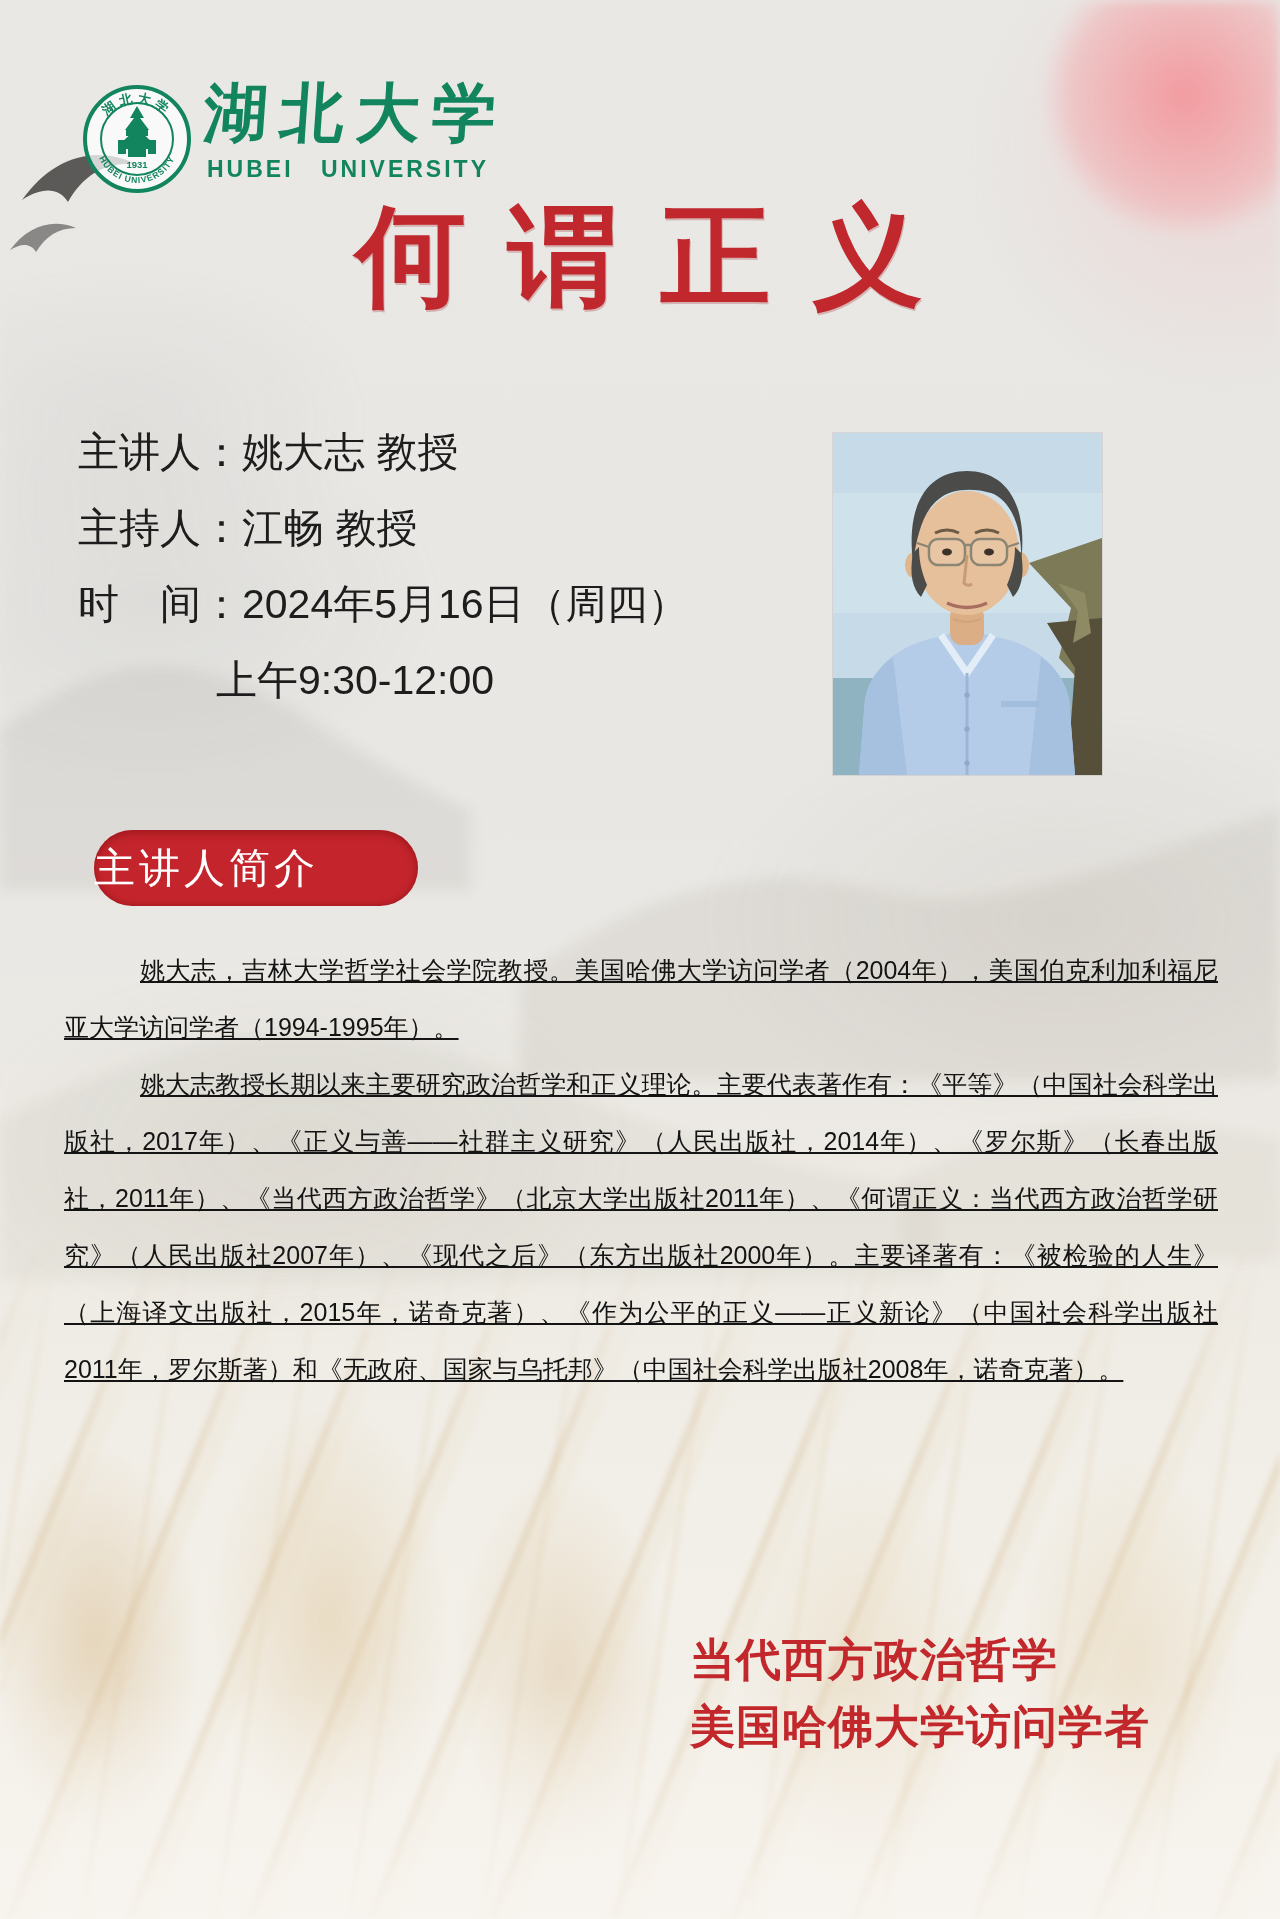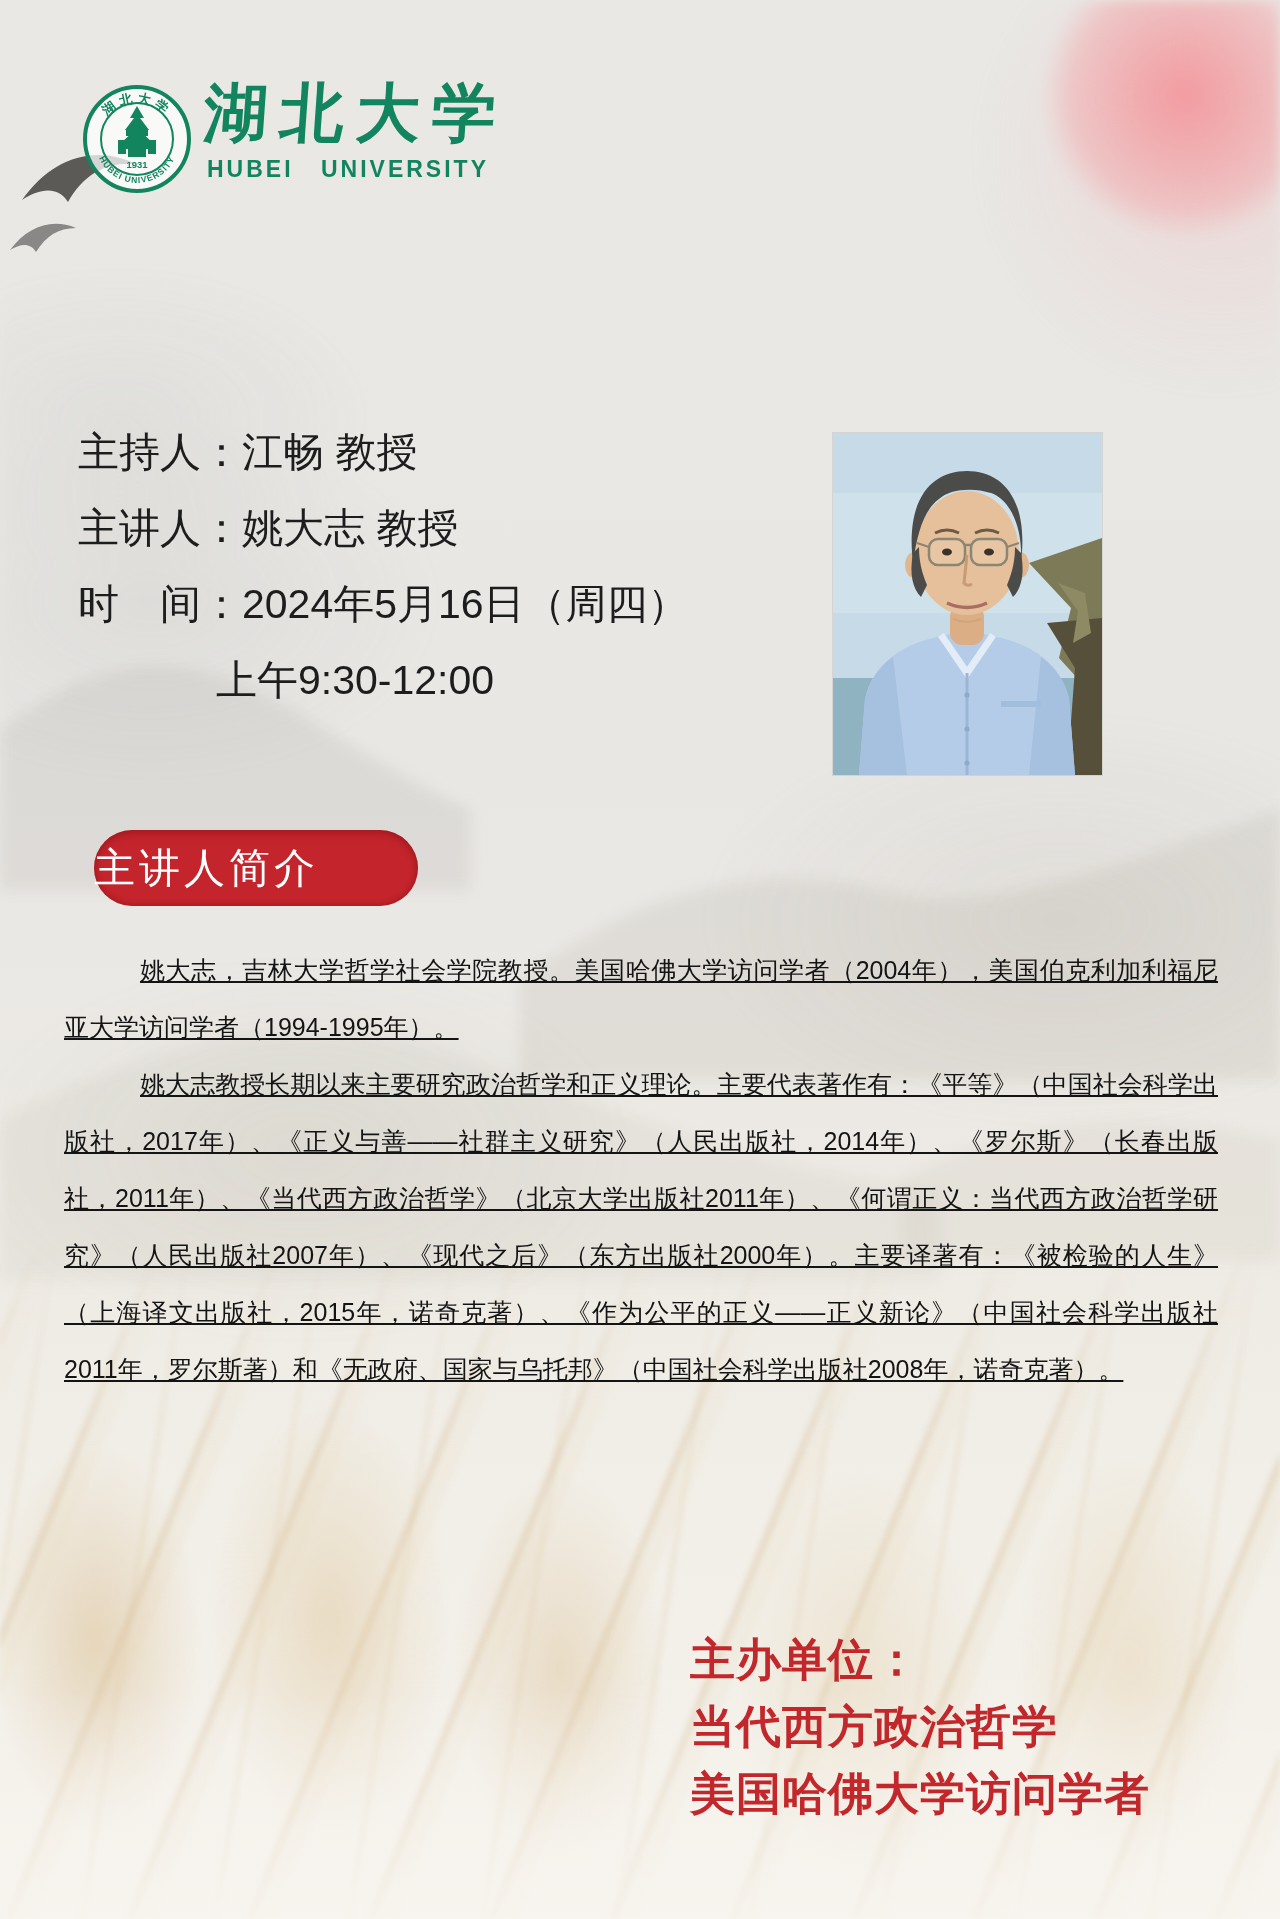--- a/index.html
+++ b/index.html
@@ -118,24 +118,25 @@
       <rect x="46" y="65" width="18" height="8"></rect>
       <rect x="36" y="56" width="8" height="14"></rect>
       <rect x="66" y="56" width="8" height="14"></rect>
     </g>
     <text x="55" y="84" text-anchor="middle" fill="#12855f" font-size="9.5" font-weight="bold">1931</text>
   </svg>
 
   <div class="logo-zh">湖北大学</div>
   <div class="logo-en">HUBEI UNIVERSITY</div>
 
+  <div class="title">何 谓 正 义</div>
 
   <div class="info">
+    <div class="row">主讲人：姚大志 教授</div>
     <div class="row">主持人：江畅 教授</div>
-    <div class="row">主讲人：姚大志 教授</div>
     <div class="row">时　间：2024年5月16日（周四）</div>
     <div class="row indent">上午9:30-12:00</div>
   </div>
 
   <svg class="photo" viewBox="0 0 269 342" preserveAspectRatio="none">
     <rect width="269" height="342" fill="#c6dbe7"></rect>
     <rect y="60" width="269" height="120" fill="#cfe2ec"></rect>
     <rect y="245" width="269" height="97" fill="#8fb3c0"></rect>
 
     <path d="M196 130 L238 175 L226 225 L256 258 L246 342 L269 342 L269 105 Z" fill="#7d7a58"></path>
@@ -175,18 +176,17 @@
   </svg>
 
   <div class="badge">主讲人简介</div>
 
   <div class="bio">
     <p>姚大志，吉林大学哲学社会学院教授。美国哈佛大学访问学者（2004年），美国伯克利加利福尼亚大学访问学者（1994-1995年）。</p>
     <p>姚大志教授长期以来主要研究政治哲学和正义理论。主要代表著作有：《平等》（中国社会科学出版社，2017年）、《正义与善——社群主义研究》（人民出版社，2014年）、《罗尔斯》（长春出版社，2011年）、《当代西方政治哲学》（北京大学出版社2011年）、《何谓正义：当代西方政治哲学研究》（人民出版社2007年）、《现代之后》（东方出版社2000年）。主要译著有：《被检验的人生》（上海译文出版社，2015年，诺奇克著）、《作为公平的正义——正义新论》（中国社会科学出版社2011年，罗尔斯著）和《无政府、国家与乌托邦》（中国社会科学出版社2008年，诺奇克著）。</p>
   </div>
 
   <div class="org">
-    <div>主办单位：</div>
     <div>当代西方政治哲学</div>
     <div>美国哈佛大学访问学者</div>
   </div>
 
 </div>
 
 </body></html>

